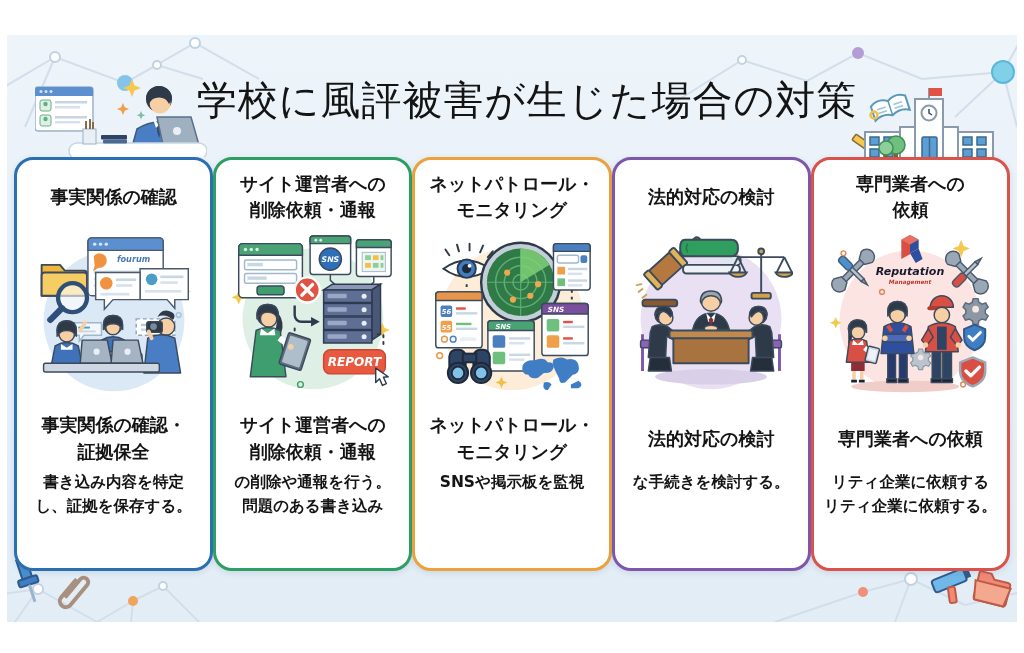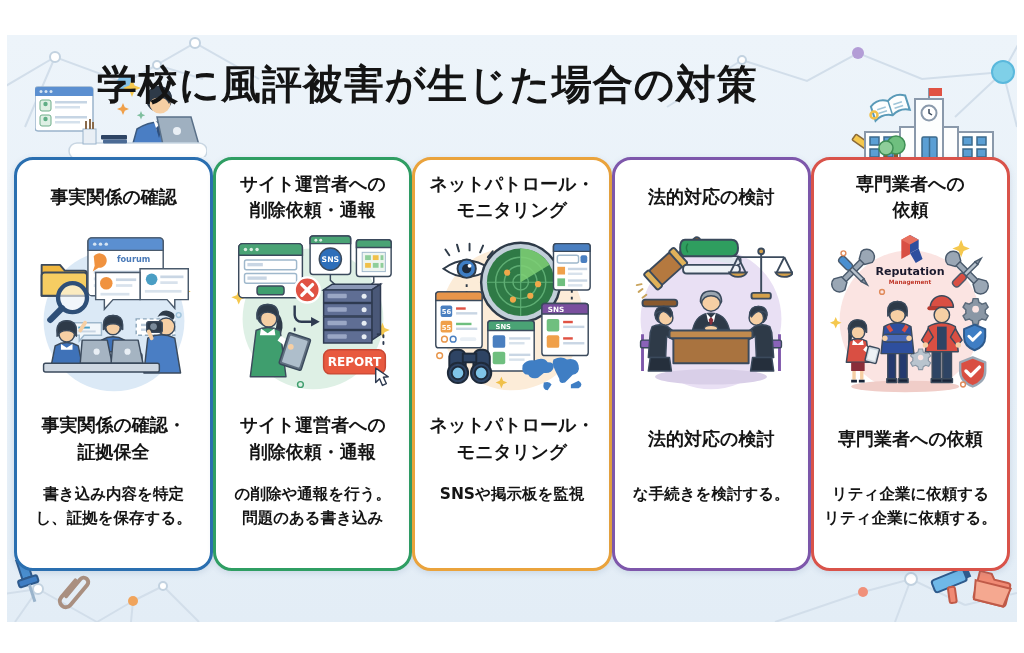--- a/index.html
+++ b/index.html
@@ -2,34 +2,34 @@
 <html><head>
 <meta charset="utf-8">
 <style>
   * { margin:0; padding:0; box-sizing:border-box; }
   html,body { width:1024px; height:653px; }
   body { background:#ffffff; font-family:"DejaVu Sans", sans-serif; position:relative; overflow:hidden; }
   svg { font-family:inherit; }
   .canvas { position:absolute; left:7px; top:35px; width:1010px; height:587px;
             background:linear-gradient(180deg,#edf4fa 0%, #e7f0f8 60%, #e3edf6 100%); overflow:hidden; }
   .decor { position:absolute; pointer-events:none; }
-  .page-title { position:absolute; left:90px; top:22px; width:860px; 
-                font-size:40px; font-weight:bold; color:#141414; letter-spacing:1px; }
+  .page-title { position:absolute; left:90px; top:38px; width:860px; text-align:center;
+                font-size:40px; font-weight:normal; color:#141414; letter-spacing:1px; }
   .cards { position:absolute; left:7px; top:122px; width:996px; height:414px; display:flex; }
   .card { flex:1; background:#ffffff; border:3px solid var(--accent,#888); border-radius:19px;
           box-shadow:0 2px 6px rgba(70,100,140,.16); display:flex; flex-direction:column;
           padding:6px 4px; overflow:hidden; }
   .card-title { min-height:62px; display:flex; flex-direction:column; justify-content:center;
                 font-weight:bold; font-size:18px; line-height:1.45; text-align:center; color:#141414; }
   .card-title div, .card-subtitle div, .card-desc div { white-space:nowrap; }
-  .card-illus { width:164px; height:176px; margin:0 auto; }
+  .card-illus { width:164px; height:176px; margin:0 auto;font-style:italic; }
   .card-illus svg { width:100%; height:100%; display:block; }
   .card-subtitle { min-height:60px; margin-top:4px; display:flex; flex-direction:column; justify-content:center;
                    font-weight:bold; font-size:18px; line-height:1.5; text-align:center; color:#141414; }
-  .card-desc { margin-top:14px; font-size:15.5px; font-weight:bold; line-height:1.55;
+  .card-desc { margin-top:2px; font-size:15.5px; font-weight:bold; line-height:1.55;
                text-align:center; color:#141414; }
 </style>
 </head>
 <body>
 
 <div class="canvas">
 
   <svg class="decor" style="left:0;top:0" width="1010" height="587" viewBox="0 0 1010 587">
     <g stroke="#d2deea" stroke-width="2" fill="none">
       <path d="M-20 62 L48 22 L118 48 L188 8 L252 44"></path>

